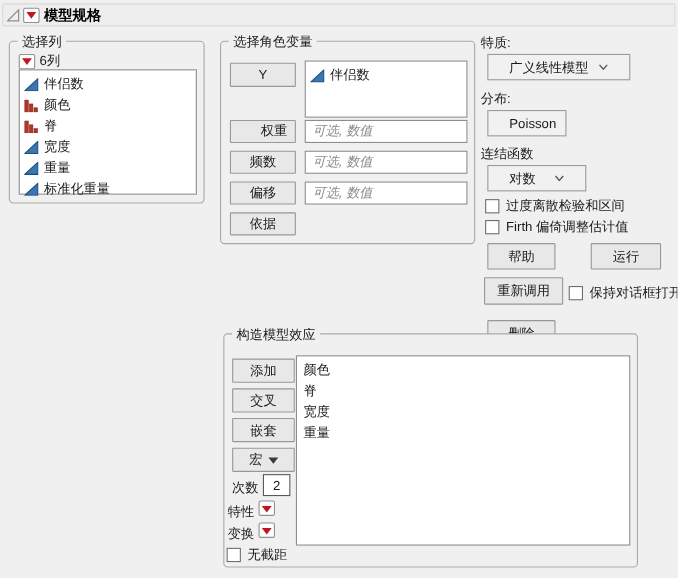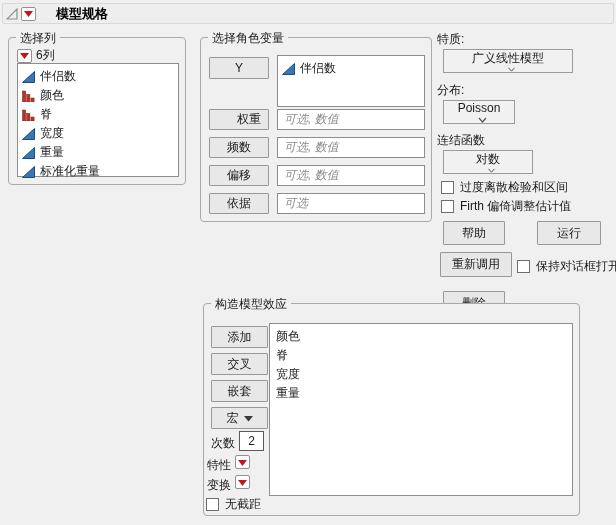--- a/index.html
+++ b/index.html
@@ -20,21 +20,21 @@
     display:flex; align-items:center;
   }
   .disclosure { width:12px; height:12px; margin-left:3px; }
   .redtri-btn {
     width:15px; height:14px; background:#ffffff;
     border:1px solid #919191; border-radius:2px;
     display:inline-flex; align-items:center; justify-content:center;
     margin-left:3px;
   }
   .redtri-btn svg { display:block; }
-  .page-title { font-size:13px; font-weight:bold; margin-left:20px; color:#000; }
+  .page-title { font-size:13px; font-weight:bold; margin-left:4px; color:#000; }
 
   
   .groupbox {
     border:1px solid #a9a9a9; border-radius:4px;
     background:#f0f0f0;
     text-align:right;
   }
   .grouplab {
     position:absolute; top:-8px; left:7px;
     background:#f0f0f0; padding:0 4px; color:#1a1a1a; font-size:12px;
@@ -57,21 +57,21 @@
 
   .dropzone {
     background:#ffffff; border:1px solid #8d8d8d;
     display:flex; align-items:center; padding-left:6px;
   }
   .placeholder { font-style:italic; color:#8a8a8a; }
 
   .combo {
     background:#f1f1f1; border:1px solid #9b9b9b;
     display:flex; align-items:center; justify-content:space-between;
-    padding:0 6px; font-size:12px;flex-direction:column;
+    padding:0 19px; font-size:12px;
   }
   .combo .chev { margin-left:6px; }
 
   .cb {
     width:13px; height:13px; background:#fff; border:1px solid #6e6e6e;
     flex:0 0 auto;
   }
   .cb-row { display:flex; align-items:center; gap:6px; white-space:nowrap; }
 
   .num-field {
@@ -180,23 +180,20 @@
     <div class="abs dropzone" style="left:76px; top:99px; width:148px; height:21px;">
       <span class="placeholder">可选, 数值</span>
     </div>
 
     <div class="abs btn" style="left:8px; top:127px; width:60px; height:21px;">偏移</div>
     <div class="abs dropzone" style="left:76px; top:127px; width:148px; height:21px;">
       <span class="placeholder">可选, 数值</span>
     </div>
 
     <div class="abs btn" style="left:8px; top:155px; width:60px; height:21px;">依据</div>
-    <div class="abs dropzone" style="left:76px; top:155px; width:148px; height:21px;">
-      <span class="placeholder">可选</span>
-    </div>
   </div>
 
   <div class="abs small-label" style="left:437px; top:31px;">特质:</div>
   <div class="abs combo" style="left:443px; top:49px; width:130px; height:24px;">
     <span>广义线性模型</span>
     <svg class="chev" width="9" height="6" viewBox="0 0 9 6">
         <path d="M1 1 L4.5 5 L8 1" stroke="#555" fill="none" stroke-width="1.2"></path>
       </svg>
   </div>
 

